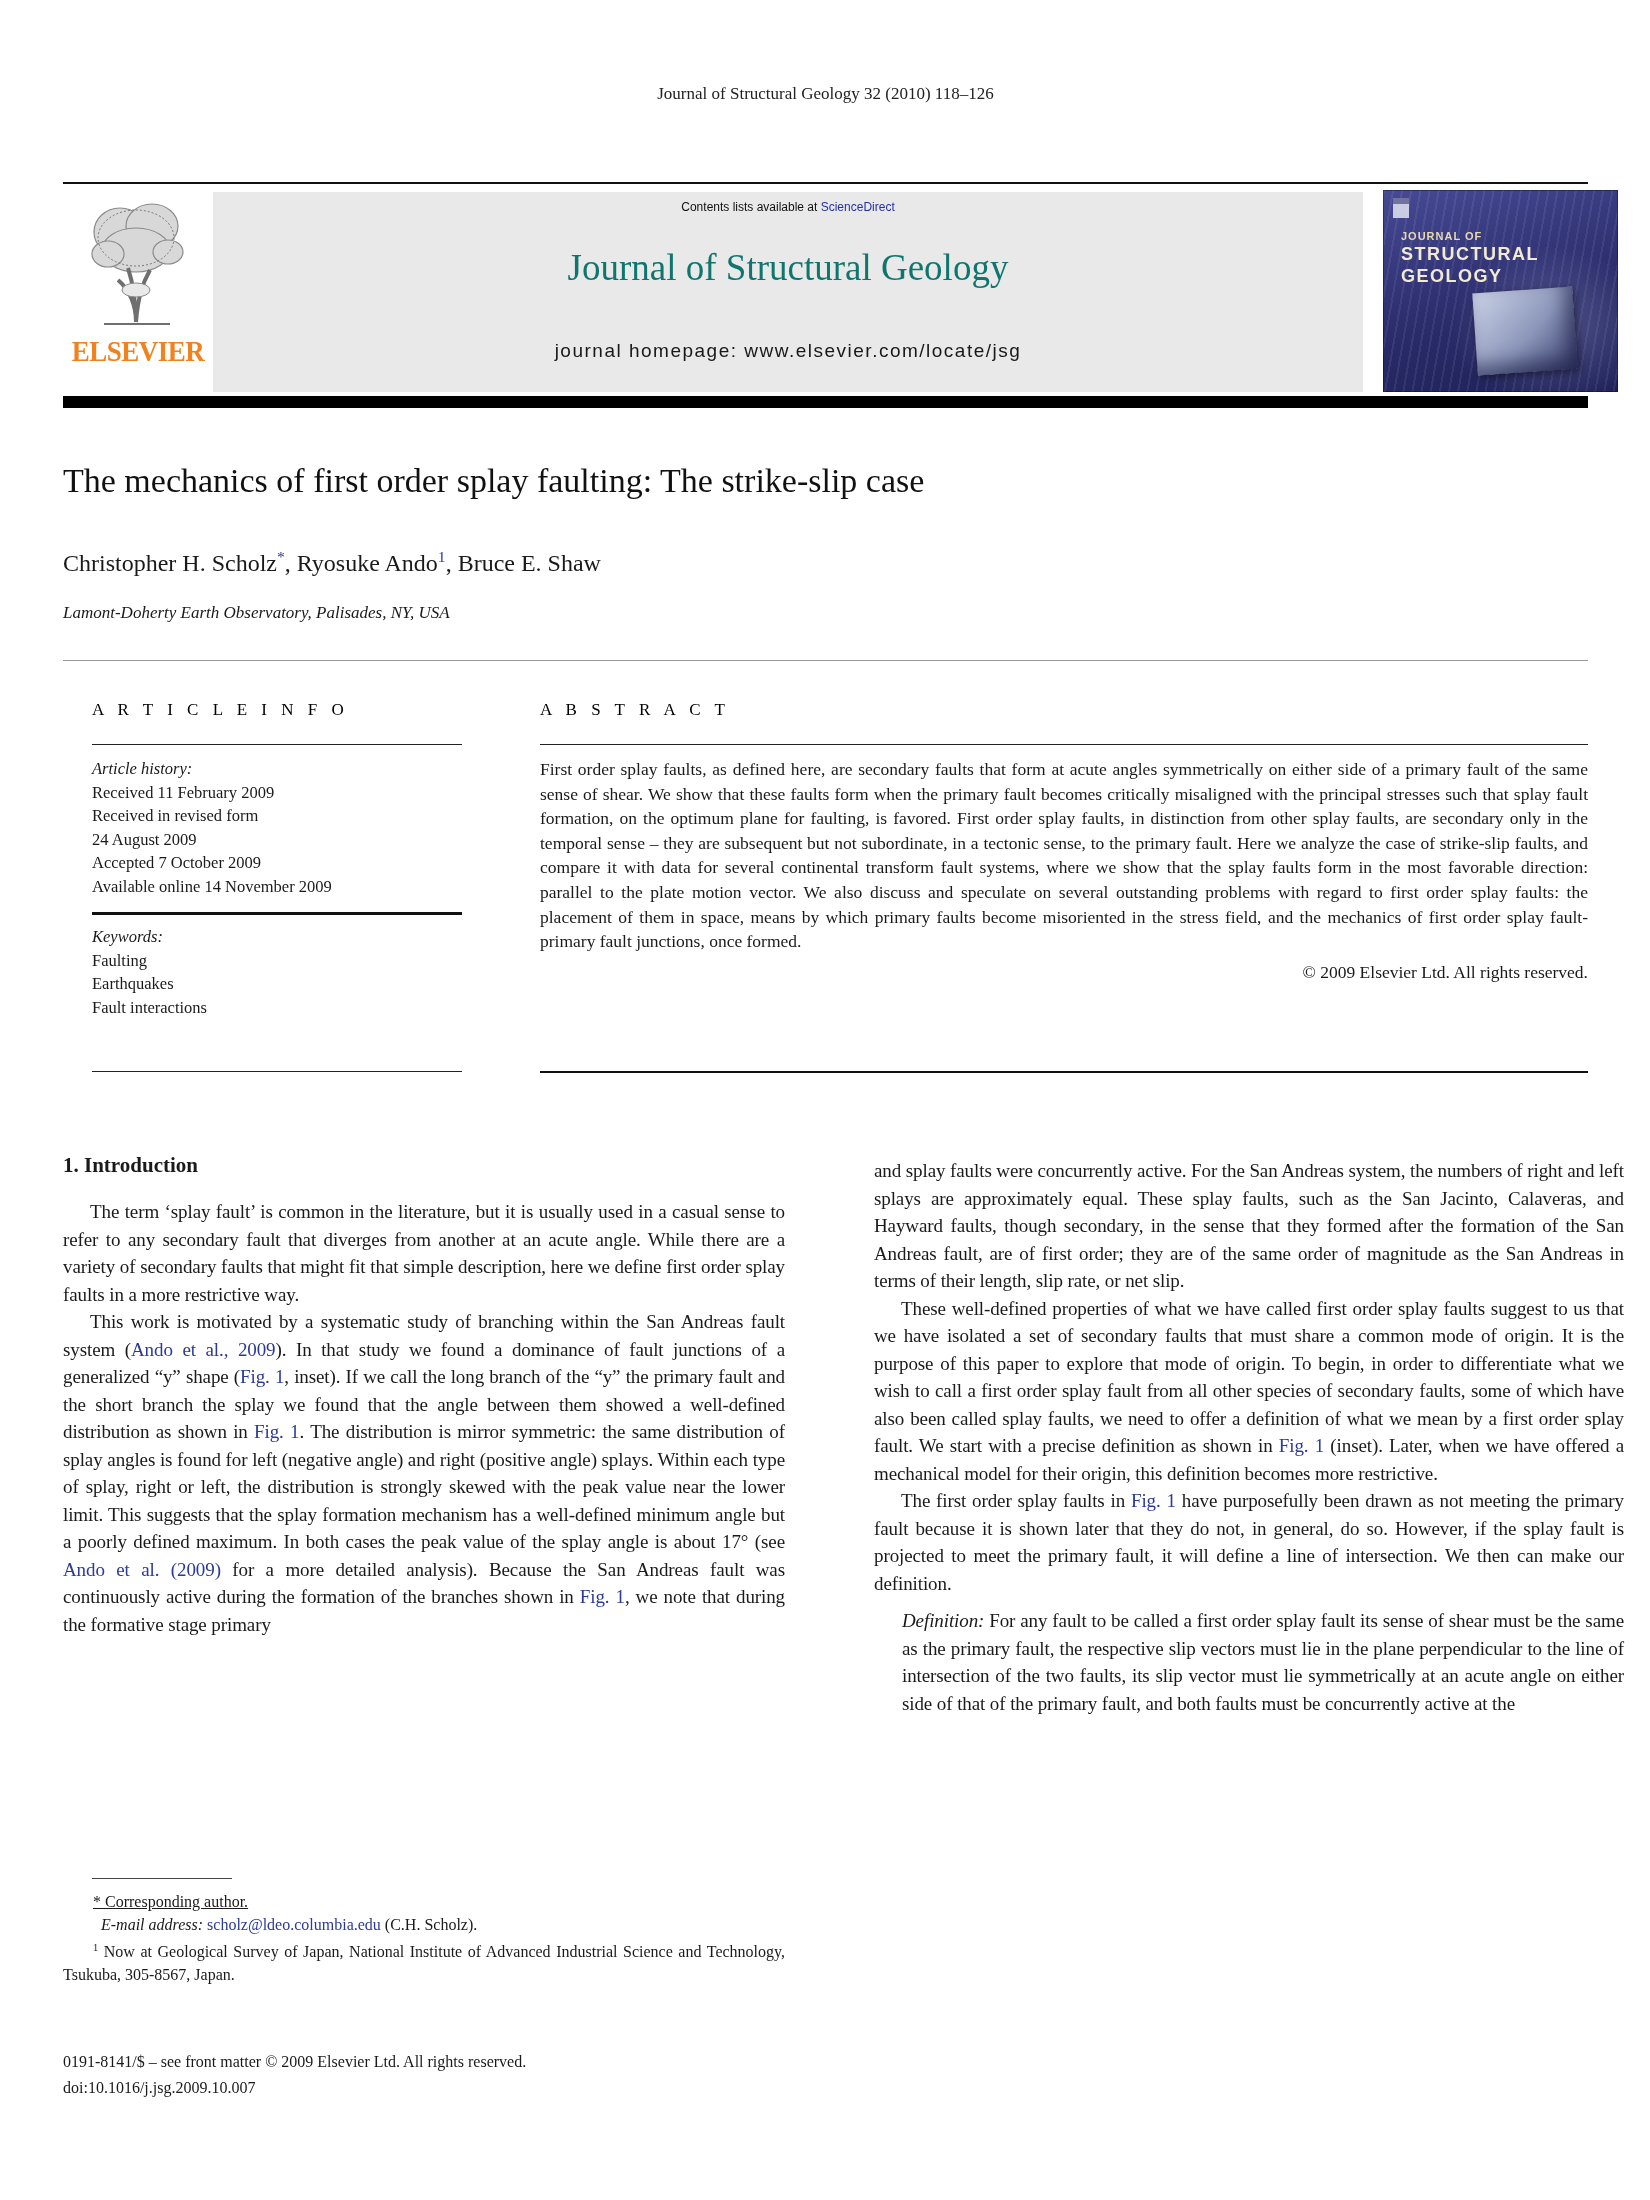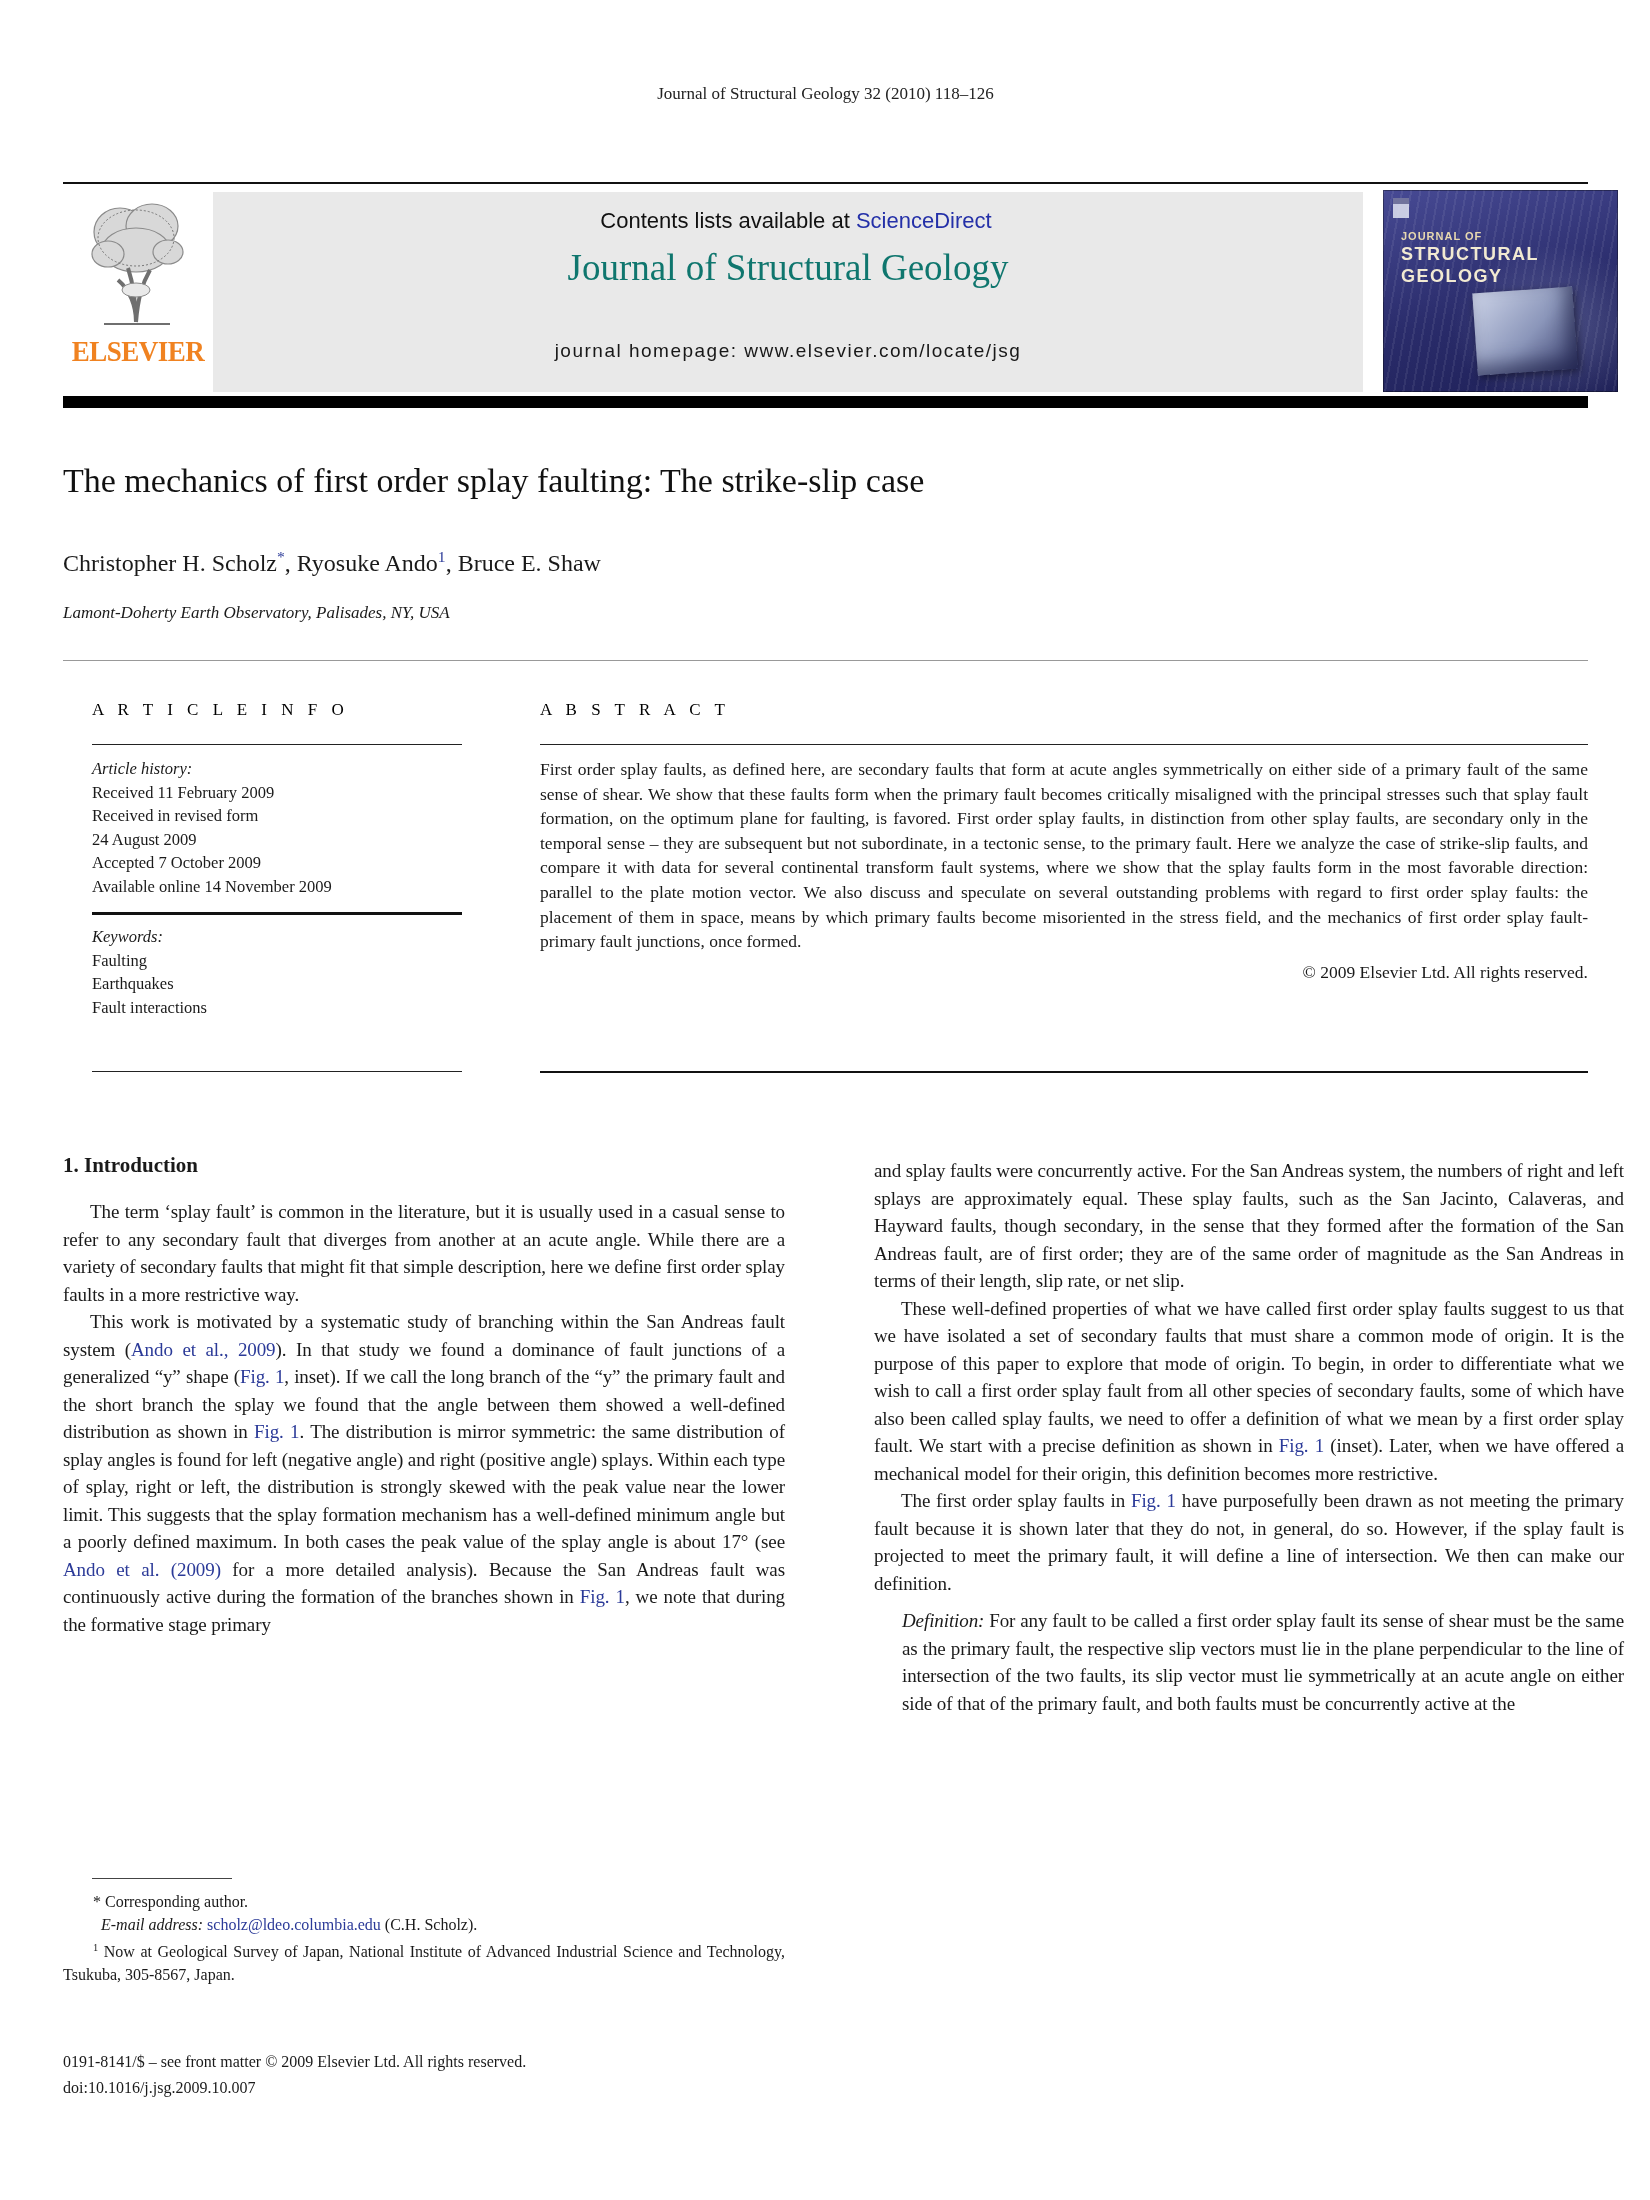--- a/index.html
+++ b/index.html
@@ -13,22 +13,22 @@
   .journal-ref{position:absolute;left:63px;top:84px;width:1525px;text-align:center;
                font-size:17px;color:#222;}
   .rule-top{position:absolute;left:63px;top:182px;width:1525px;height:2px;background:#111;}
 
   
   .elsevier-block{position:absolute;left:63px;top:192px;width:150px;height:200px;text-align:center;}
   .elsevier-block svg{display:block;margin:2px auto 0;}
   .elsevier-text{font-family:"Liberation Serif",serif;font-weight:bold;font-size:27px;
                  color:var(--orange);letter-spacing:-0.5px;margin-top:2px;transform:scaleY(1.08);}
   .header-gray{position:absolute;left:213px;top:192px;width:1150px;height:200px;background:var(--gray);}
-  .contents-line{position:absolute;top:16px;width:100%;text-align:center;
-                 font-family:"Liberation Sans",sans-serif;font-size:22px;color:#111;padding-left:8px;}
+  .contents-line{position:absolute;top:8px;width:100%;text-align:center;
+                 font-family:"Liberation Sans",sans-serif;font-size:12px;color:#111;}
   .sd-link{color:var(--sd);}
   .journal-title{position:absolute;top:54px;width:100%;text-align:center;font-size:37px;color:#0f766e;}
   .homepage-line{position:absolute;top:148px;width:100%;text-align:center;
                  font-family:"Liberation Sans",sans-serif;font-size:19px;letter-spacing:1.5px;color:#181818;}
 
   
   .cover{position:absolute;left:1383px;top:190px;width:235px;height:202px;overflow:hidden;
          background:
            radial-gradient(ellipse at 72% 68%, rgba(190,200,230,0.28), transparent 42%),
            repeating-linear-gradient(100deg, rgba(255,255,255,0.07) 0 2px, transparent 2px 9px),
@@ -85,21 +85,21 @@
   .para.definition{margin-left:28px;margin-top:10px;}
   .seg-link{color:var(--link);}
   .seg-italic{font-style:italic;}
   .seg-suplink{color:var(--link);}
   sup.seg-suplink,sup.seg-sup{font-size:0.65em;}
 
   
   .fn-rule{position:absolute;left:92px;top:1878px;width:140px;height:1px;background:#444;}
   .footnotes{position:absolute;left:63px;top:1890px;width:722px;font-size:16px;line-height:23px;}
   .fn{margin:0;text-align:justify;}
-  .fn1{text-indent:30px;} .fn2{text-indent:38px;} .fn3{text-indent:30px;}
+  .fn1{text-indent:30px;text-decoration:underline;} .fn2{text-indent:38px;} .fn3{text-indent:30px;}
   .footer-line1{position:absolute;left:63px;top:2053px;font-size:16px;}
   .footer-line2{position:absolute;left:63px;top:2079px;font-size:16px;}
 </style>
 </head>
 <body>
 
 <div class="page">
 
   <div class="journal-ref">Journal of Structural Geology 32 (2010) 118–126</div>
   <div class="rule-top"></div>

